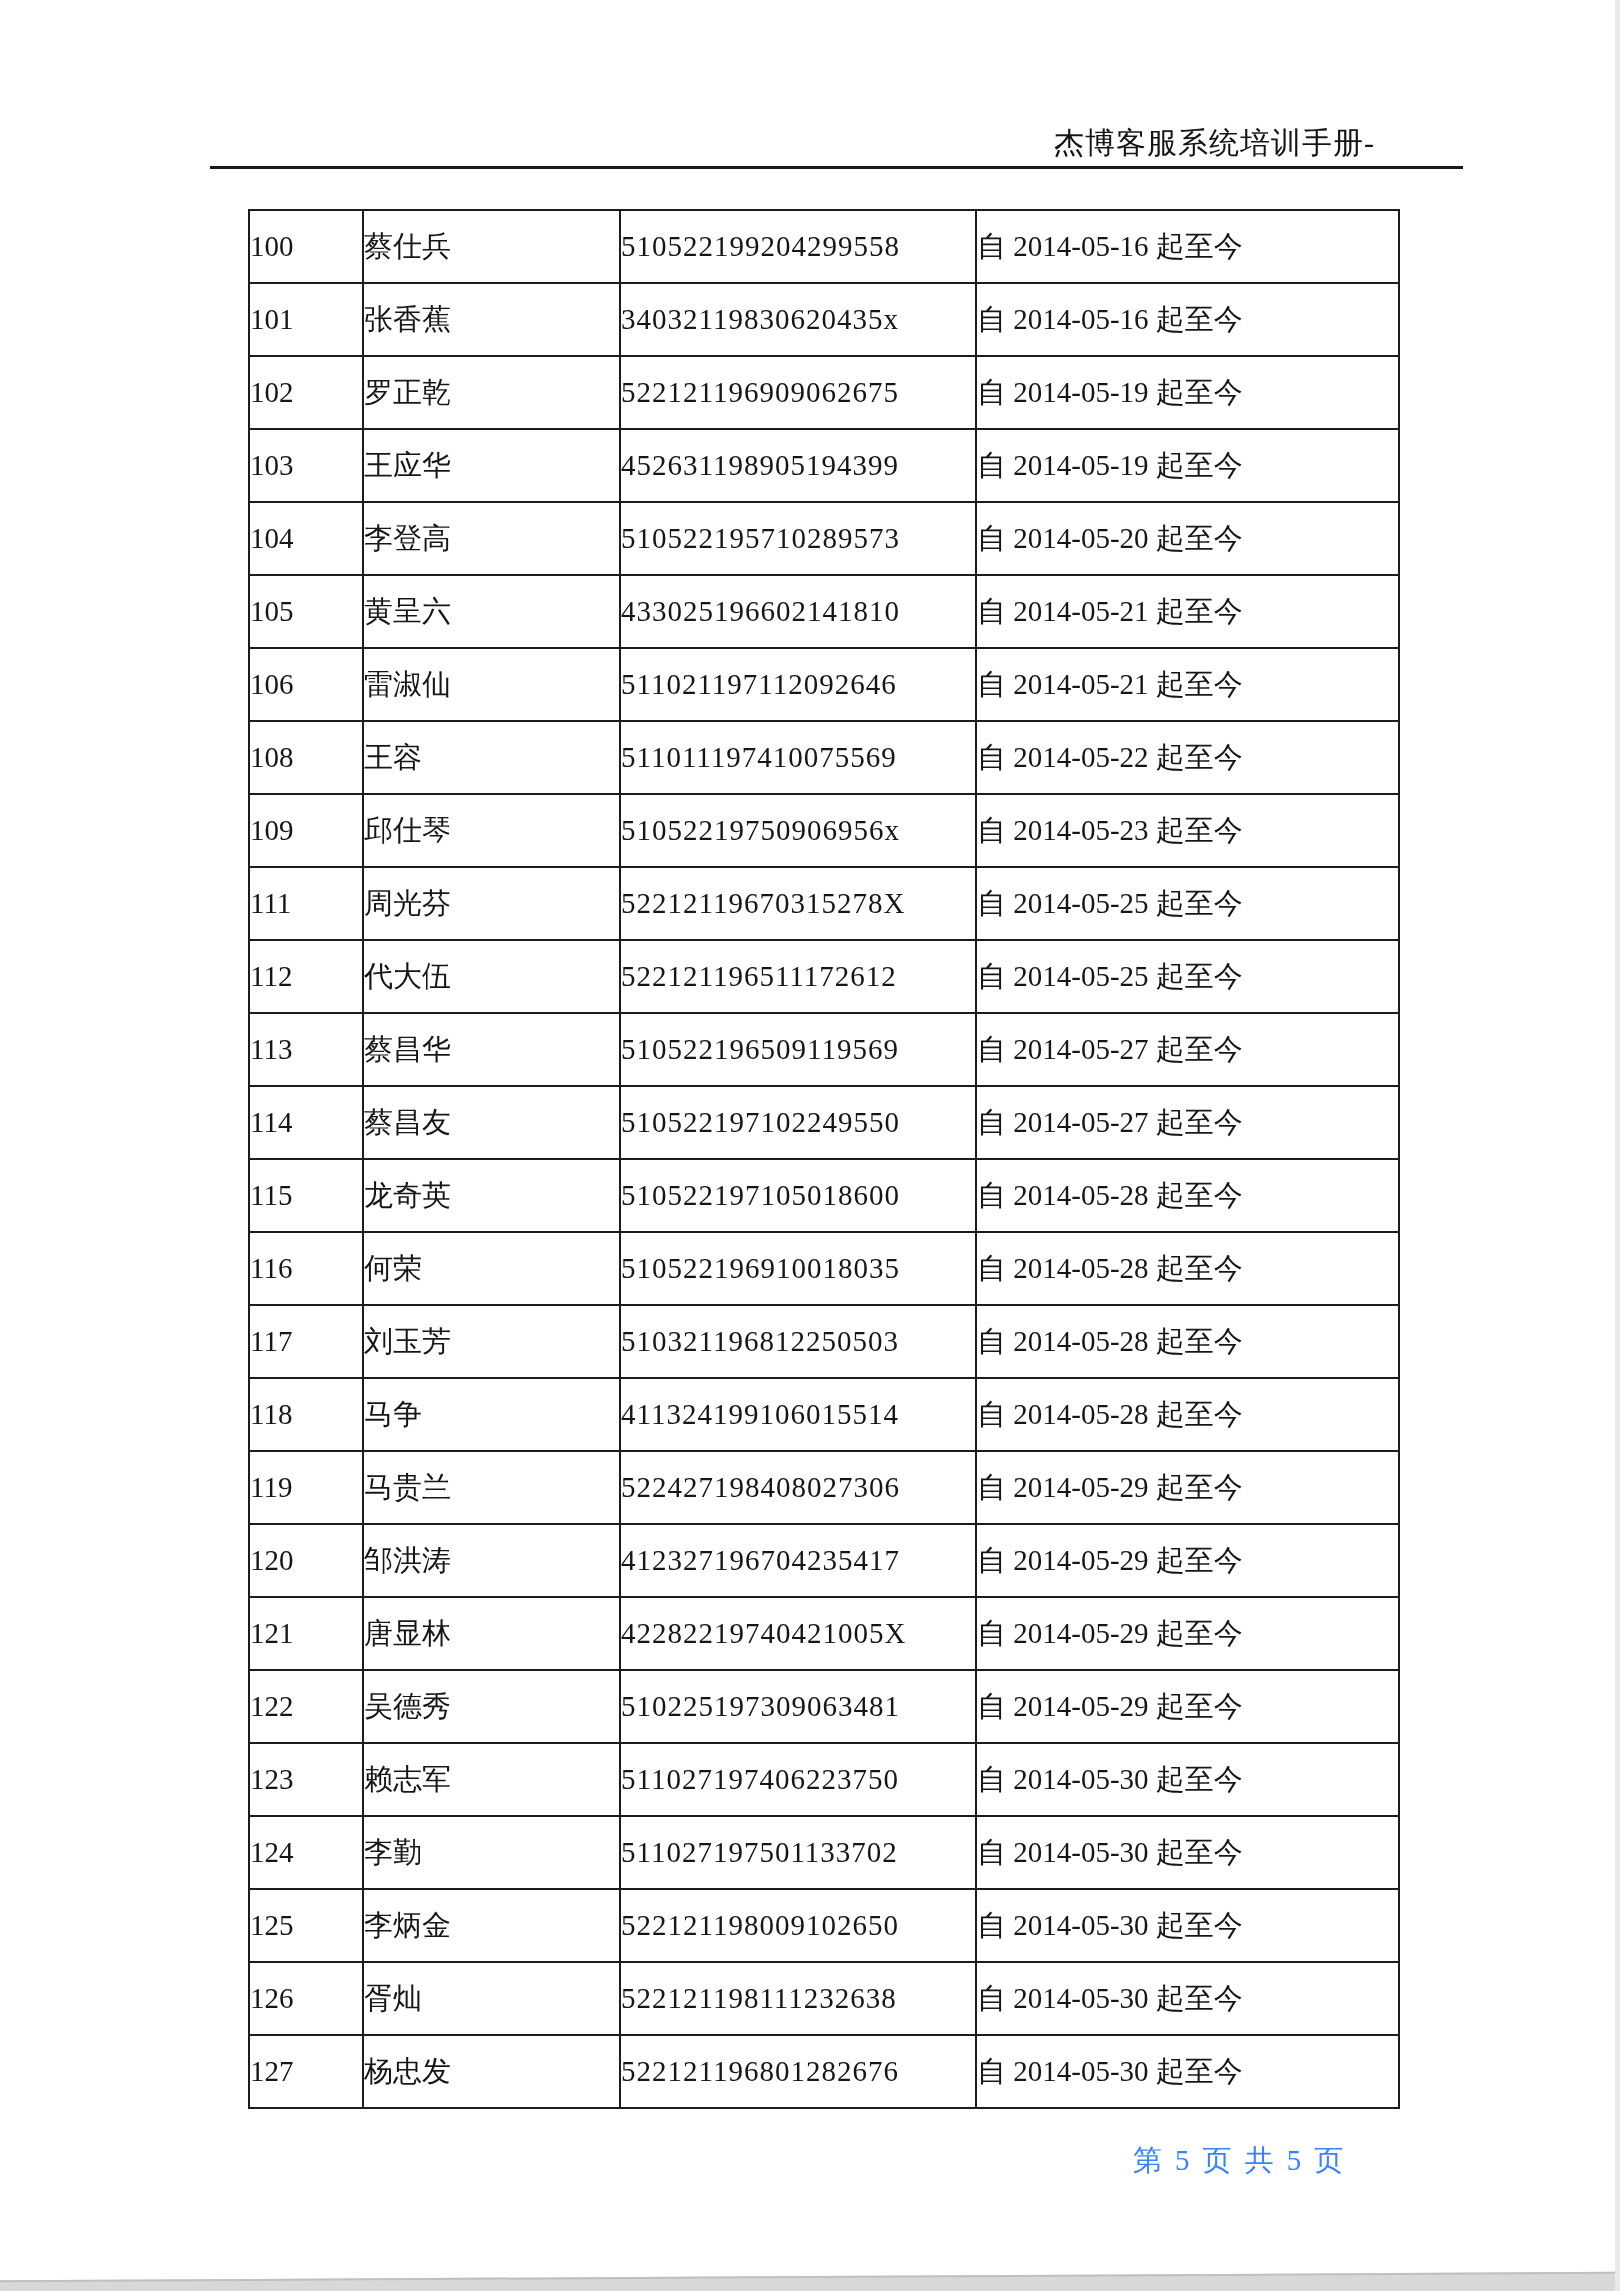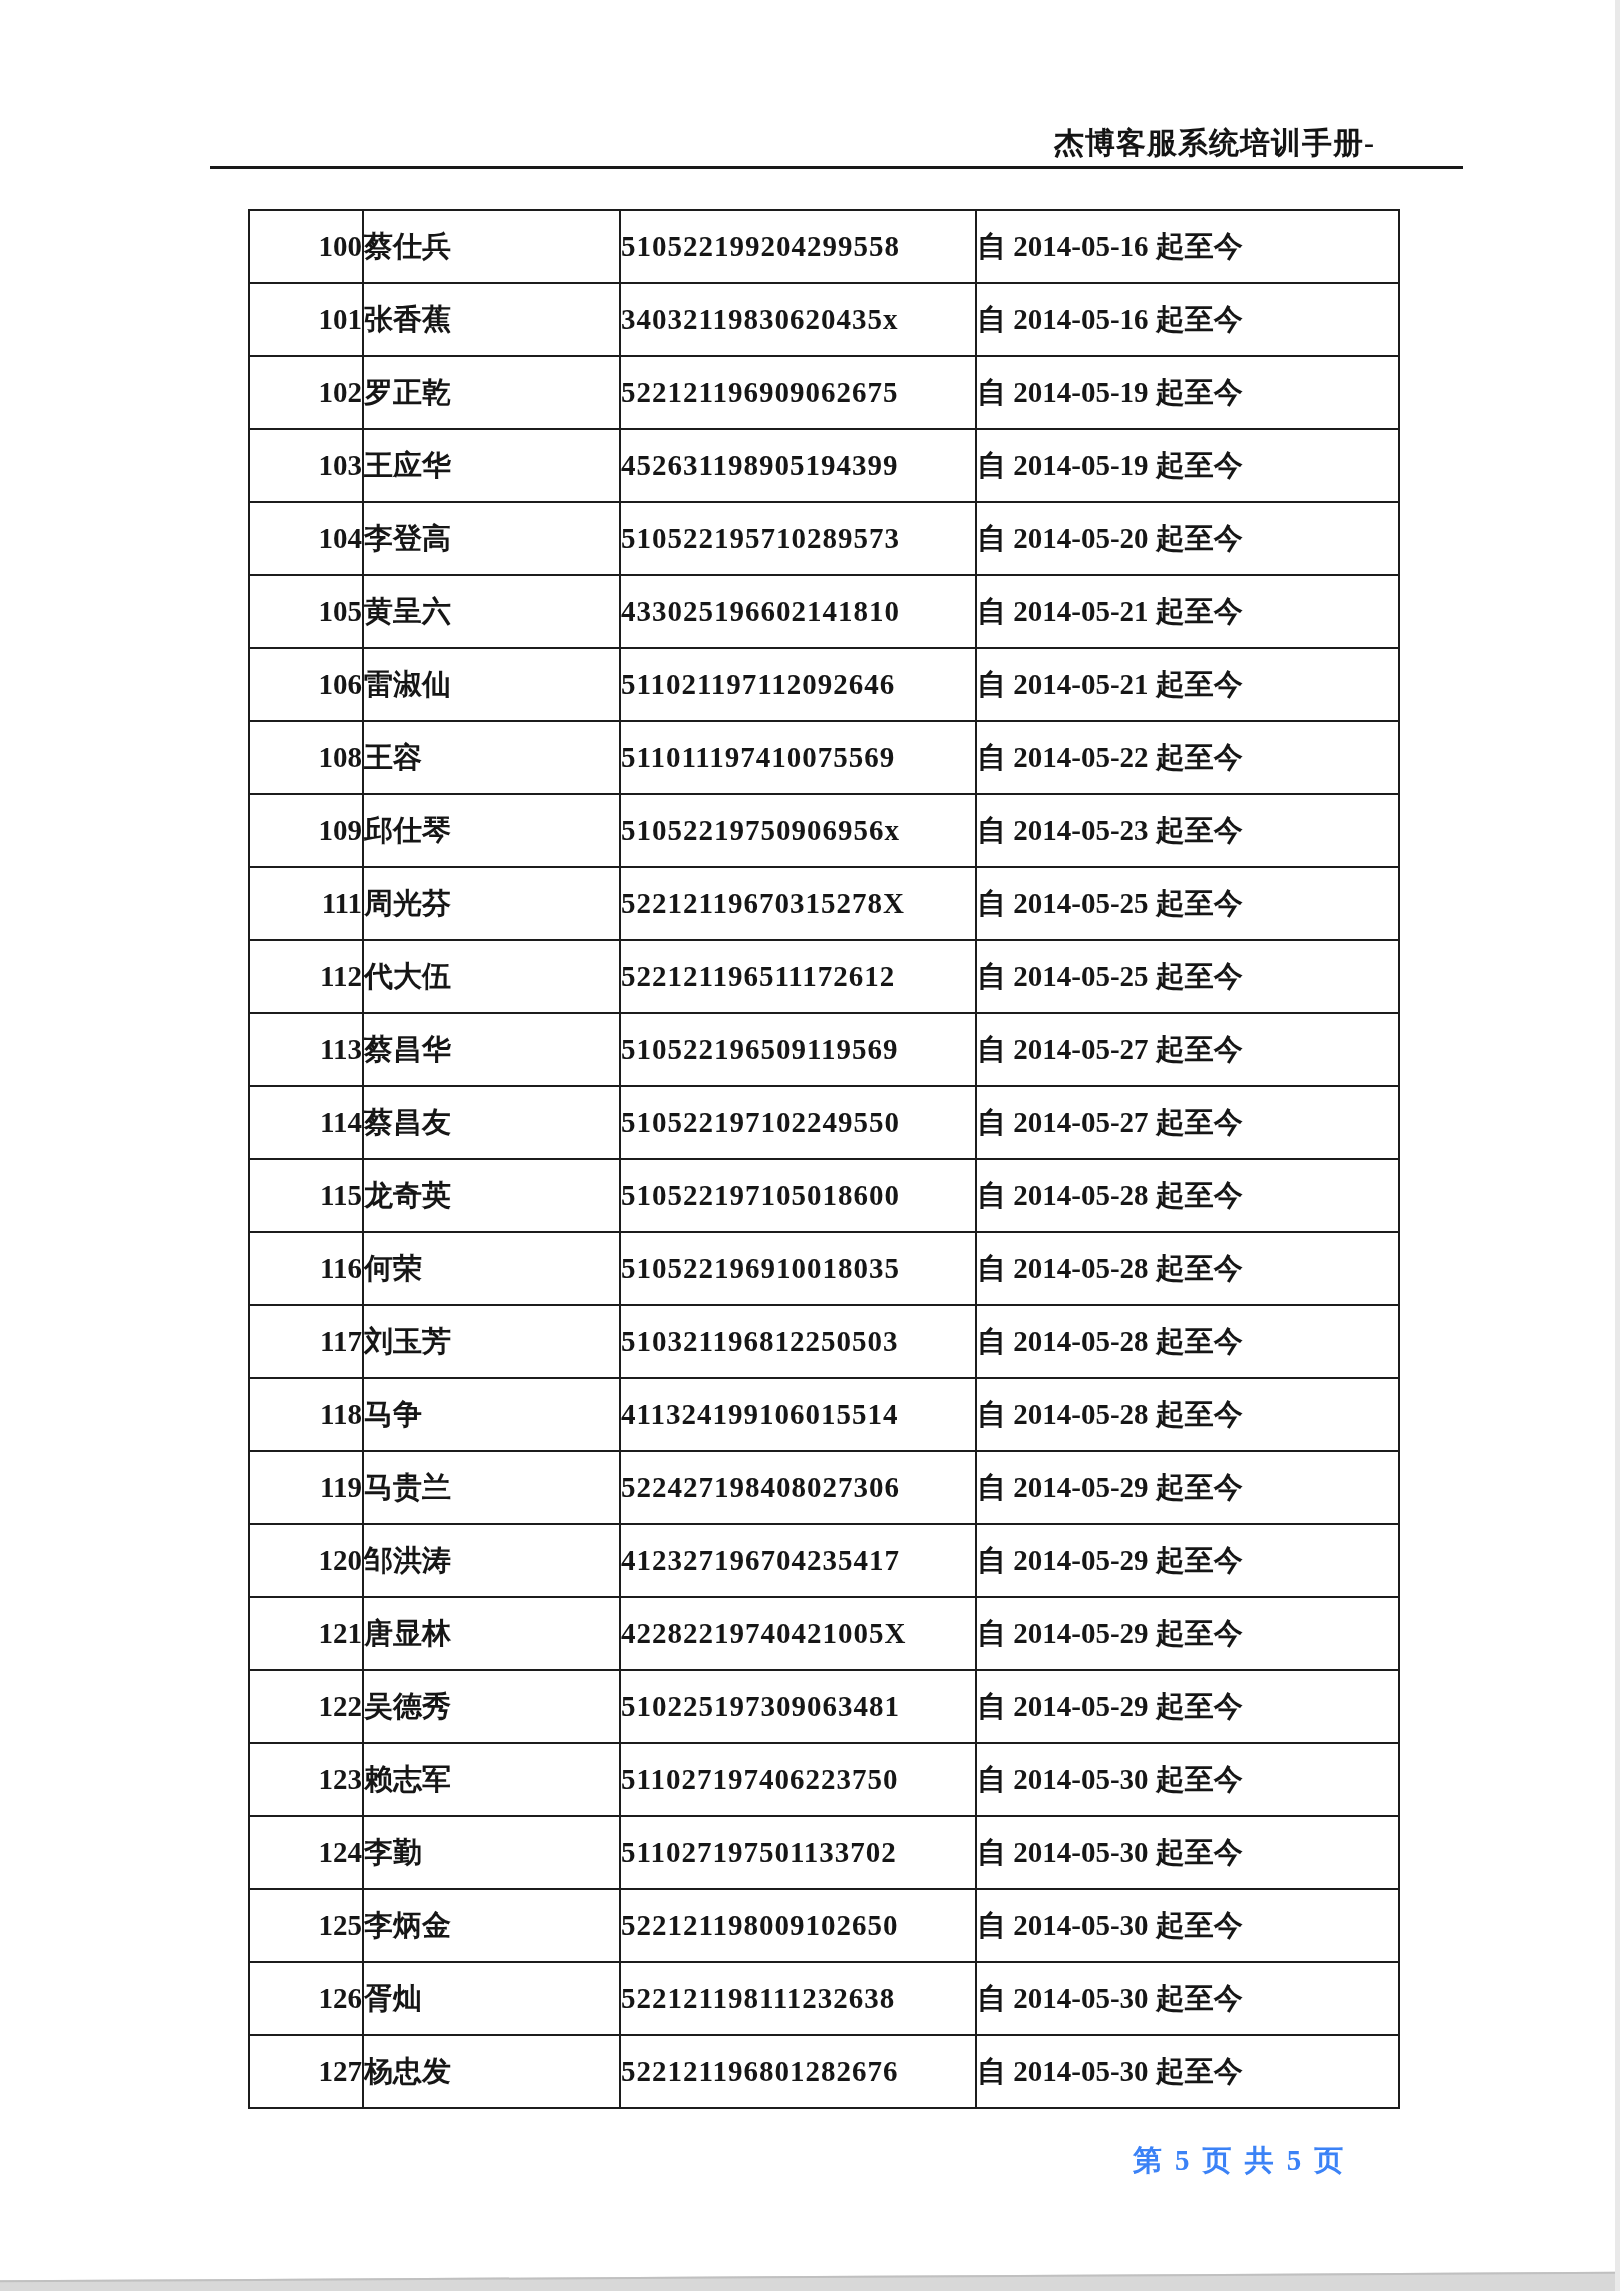--- a/index.html
+++ b/index.html
@@ -12,21 +12,20 @@
     height: 2292px;
     position: relative;
     overflow: hidden;
     font-family: "Liberation Serif", "DejaVu Serif", serif;
     color: #1a1a1a;
   }
   .page {
     position: absolute;
     inset: 0;
     background: #ffffff;
-    font-weight: bold;
   }
   .header-title {
     position: absolute;
     top: 123px;
     right: 245px;
     font-size: 30px;
     letter-spacing: 1px;
     color: #141414;
     white-space: nowrap;
   }
@@ -50,21 +49,21 @@
   }
   table.roster td {
     border: 2px solid #1c1c1c;
     font-size: 29px;
     vertical-align: middle;
     padding: 0;
     white-space: nowrap;
     overflow: hidden;
     color: #161616;
   }
-  td.cell-no     { padding-left: 25.5px; text-align: right; }
+  td.cell-no     { padding-left: 25.5px; }
   td.cell-name   { padding-left: 16.7px; font-size: 30px; }
   td.cell-id     { padding-left: 16.7px; letter-spacing: 1px; margin-left: 20px; }
   td.cell-period { padding-left: 21.6px; }
   .footer {
     position: absolute;
     left: 1133px;
     top: 2141px;
     font-size: 29px;
     letter-spacing: 2.9px;
     color: #3b82f6;

